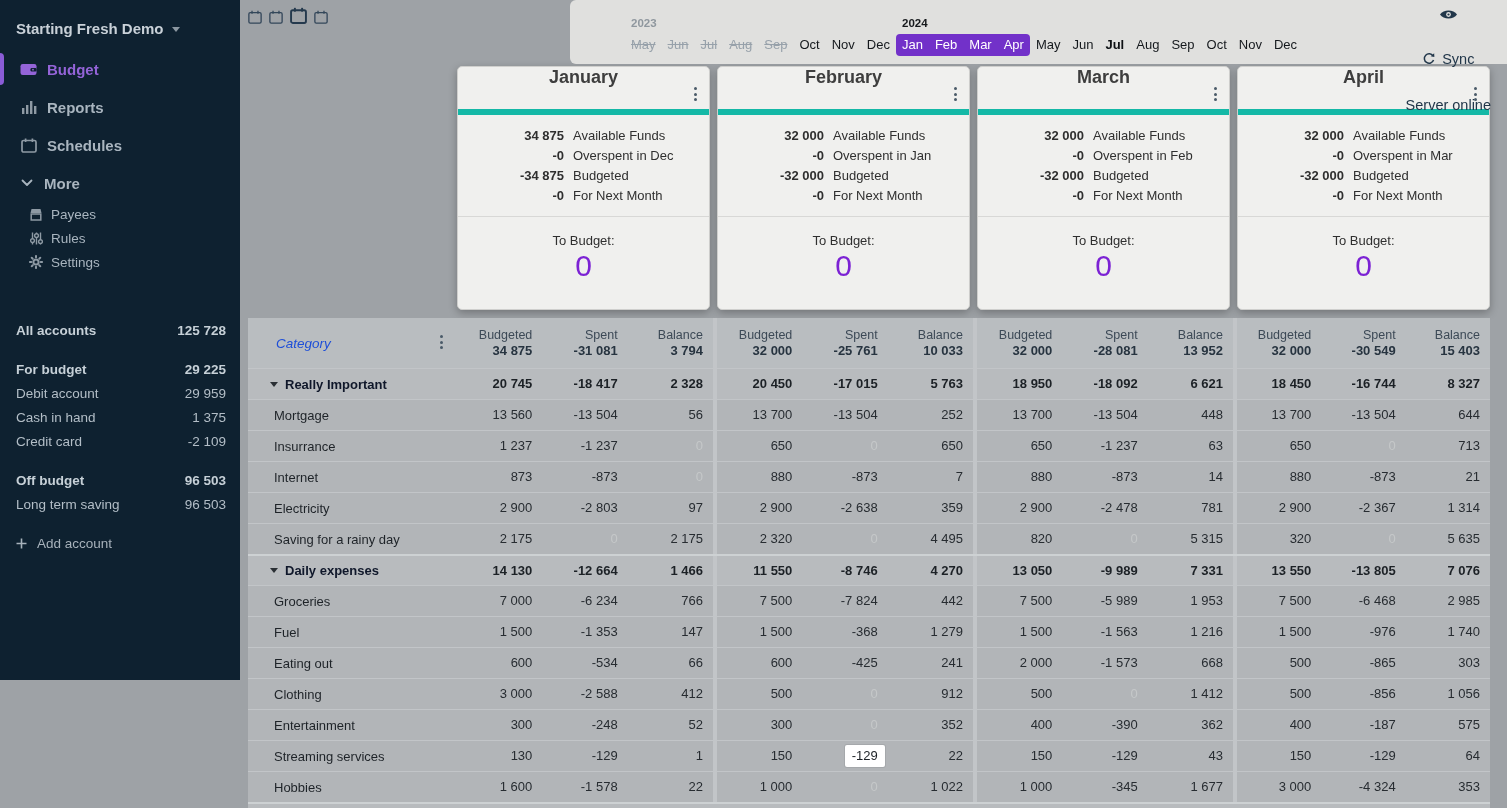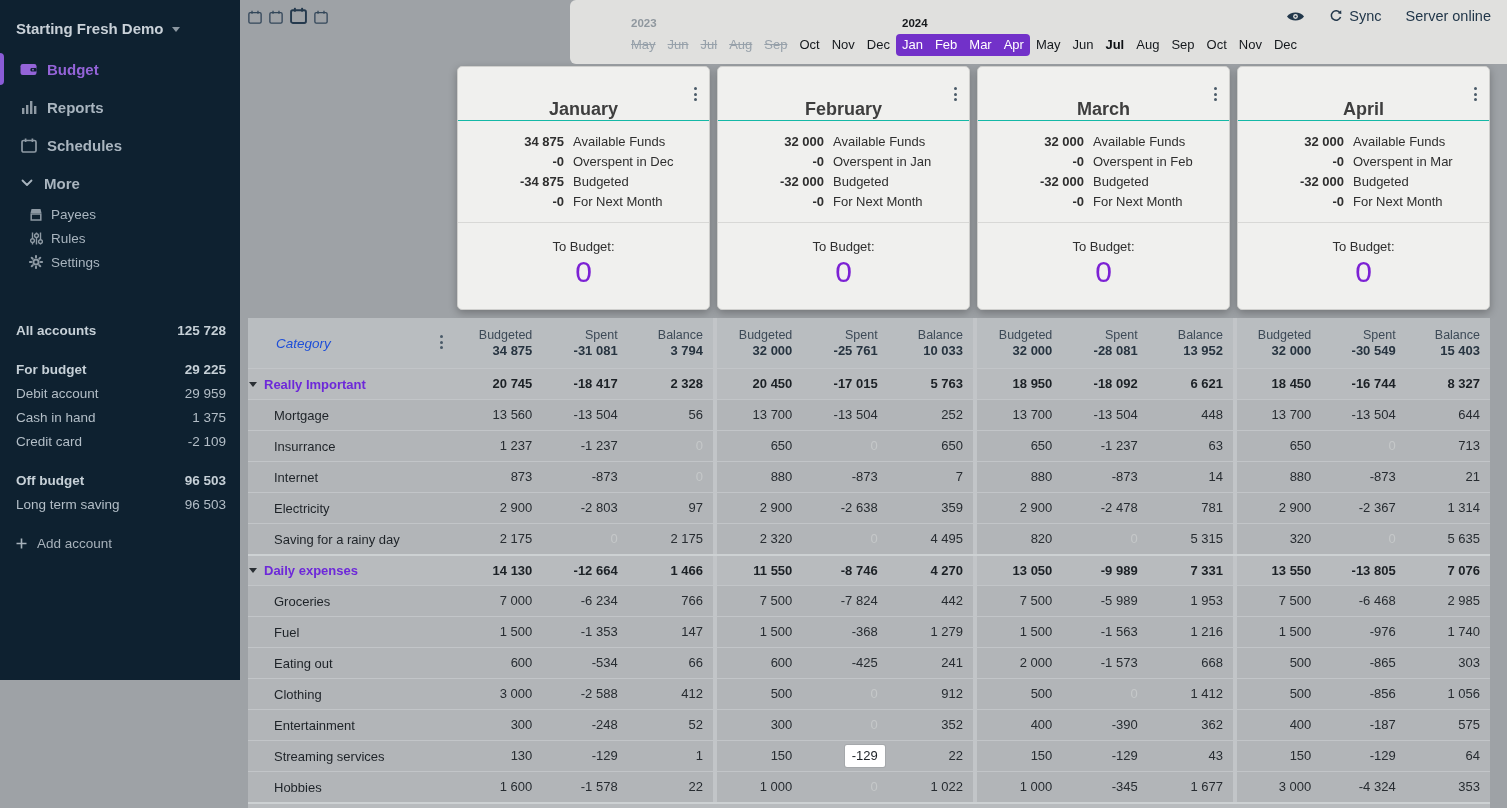--- a/index.html
+++ b/index.html
@@ -31,36 +31,36 @@
   .acct-row .acct-val { font-variant-numeric:tabular-nums; }
   .acct-row.bold { font-weight:700; color:#c6d0d7;text-align:right; }
   .acct-group { margin-top:15px; }
   .sb-add { margin-top:15px; display:flex; align-items:center; padding-left:16px; height:24px; font-size:13.5px; color:#a7b2bb; cursor:pointer; }
   .sb-add .plus-icon { margin-right:10px; display:inline-flex; }
   
   .content { position:absolute; left:240px; top:0; right:0; bottom:0; }
   .cal-icons { position:absolute; left:8px; top:7px; display:flex; gap:7px; align-items:flex-end; z-index:3; }
   .cal-btn { display:inline-flex; cursor:pointer; }
   .top-panel { position:absolute; left:330px; top:0; right:0; height:64px; background:#e0e0de; border-radius:6px 0 0 6px; z-index:2; }
-  .top-actions { position:absolute; top:8px; right:16px; display:flex; align-items:center; gap:24px; color:#22374a; font-size:14.5px; }
+  .top-actions { position:absolute; top:8px; right:16px; display:flex; align-items:center; gap:30px; color:#22374a; font-size:14.5px;flex-direction:column; }
   .sync-btn { display:flex; align-items:center; gap:6px; cursor:pointer; }
   .eye-btn { display:inline-flex; cursor:pointer; }
   .months { position:absolute; left:55px; bottom:8px; display:flex; align-items:center; }
   .month { padding:4px 6px; font-size:13px; color:#15191d; line-height:14px; cursor:pointer; white-space:nowrap; }
   .month.past { color:#97a1aa; text-decoration:line-through; }
   .month.current { font-weight:700; color:#0e1114; }
   .month.selected { background:var(--pill); color:#fff; }
   .month.sel-first { border-radius:4px 0 0 4px; }
   .month.sel-last { border-radius:0 4px 4px 0; }
   .year-label { position:absolute; top:-17px; font-size:11.5px; font-weight:700; }
   .year-label.muted { color:#8f979e; }
   .year-label.dark { color:#16191c; }
   
   .card { position:absolute; top:66px; width:253px; height:244px; background:#f0f0ee; border:1px solid #cfcfcd; border-radius:5px; box-shadow:0 3px 9px rgba(0,0,0,0.28); }
-  .card-header { height:54px; border-bottom:1px solid #14b8a6; position:relative; display:flex; align-items:flex-end; justify-content:center; }
+  .card-header { height:48px; border-bottom:6px solid #14b8a6; position:relative; display:flex; align-items:flex-start; justify-content:center; }
   .card-title { font-size:18px; font-weight:600; color:#3e3e3e; }
   .card-menu { position:absolute; right:12px; top:20px; cursor:pointer; }
   .card-funds { padding:11px 0 10px; border-bottom:1px solid #d8d8d6; }
   .fund-row { display:flex; line-height:20px; font-size:13px; color:#2f2f2f; }
   .fund-val { width:106px; text-align:right; font-weight:700; font-variant-numeric:tabular-nums; }
   .fund-label { margin-left:9px; }
   .card-tobudget { text-align:center; padding-top:16px; }
   .tb-label { font-size:13px; color:#2f2f2f; }
   .tb-value { font-size:30px; color:var(--tobudget); margin-top:1px; cursor:pointer; }
   
@@ -72,21 +72,21 @@
   .bt-mgroup { width:256px; display:flex; }
   .bt-mgroup.last { width:253px; }
   .bt-col { flex:1; text-align:right; padding-right:10px; display:flex; flex-direction:column; justify-content:center; }
   .bt-col .col-label { font-size:12.5px; color:#3c4956; }
   .bt-col .col-total { font-size:13px; font-weight:700; color:#273440; margin-top:1px; font-variant-numeric:tabular-nums; }
   .vband { width:4px; background:#c2c5c8; }
   .bt-row { height:31px; display:flex; background:#b2b5b8; border-top:1px solid #c2c5c8; }
   .bt-row.group { background:#b8bbbe; border-top:2px solid #cdd1d3; font-weight:700; }
   .bt-row:first-child { border-top:1px solid #c2c5c8; }
   .row-cat { width:209px; display:flex; align-items:center; padding-left:26px; font-size:13px; color:#1e2328; cursor:pointer; }
-  .bt-row.group .row-cat { padding-left:1px; color:#6d28d9; }
+  .bt-row.group .row-cat { padding-left:22px; color:#0f172a; }
   .tri { width:0; height:0; border-left:4px solid transparent; border-right:4px solid transparent; border-top:5px solid #2a2f34; margin-right:7px; }
   .cellv { flex:1; text-align:right; padding-right:10px; line-height:29px; font-size:13px; color:#272c31; font-variant-numeric:tabular-nums; cursor:pointer; }
   .bt-row.group .cellv { color:#1c2126; }
   .cellv.faded { color:#c5c8c9; }
   .edit-box { display:inline-block; background:#ffffff; color:#1c2126; padding:2px 7px; margin-right:-7px; border-radius:2px; line-height:18px; box-shadow:0 0 0 1px rgba(0,0,0,0.07); }
   .bt-sliver { height:6px; border-top:2px solid #cdd1d3; background:#b8bbbe; }
   .dots { display:inline-flex; flex-direction:column; gap:2.5px; }
   .dots i { width:3px; height:3px; border-radius:50%; background:#4a5a68; }
   svg { display:block; }
 </style>

